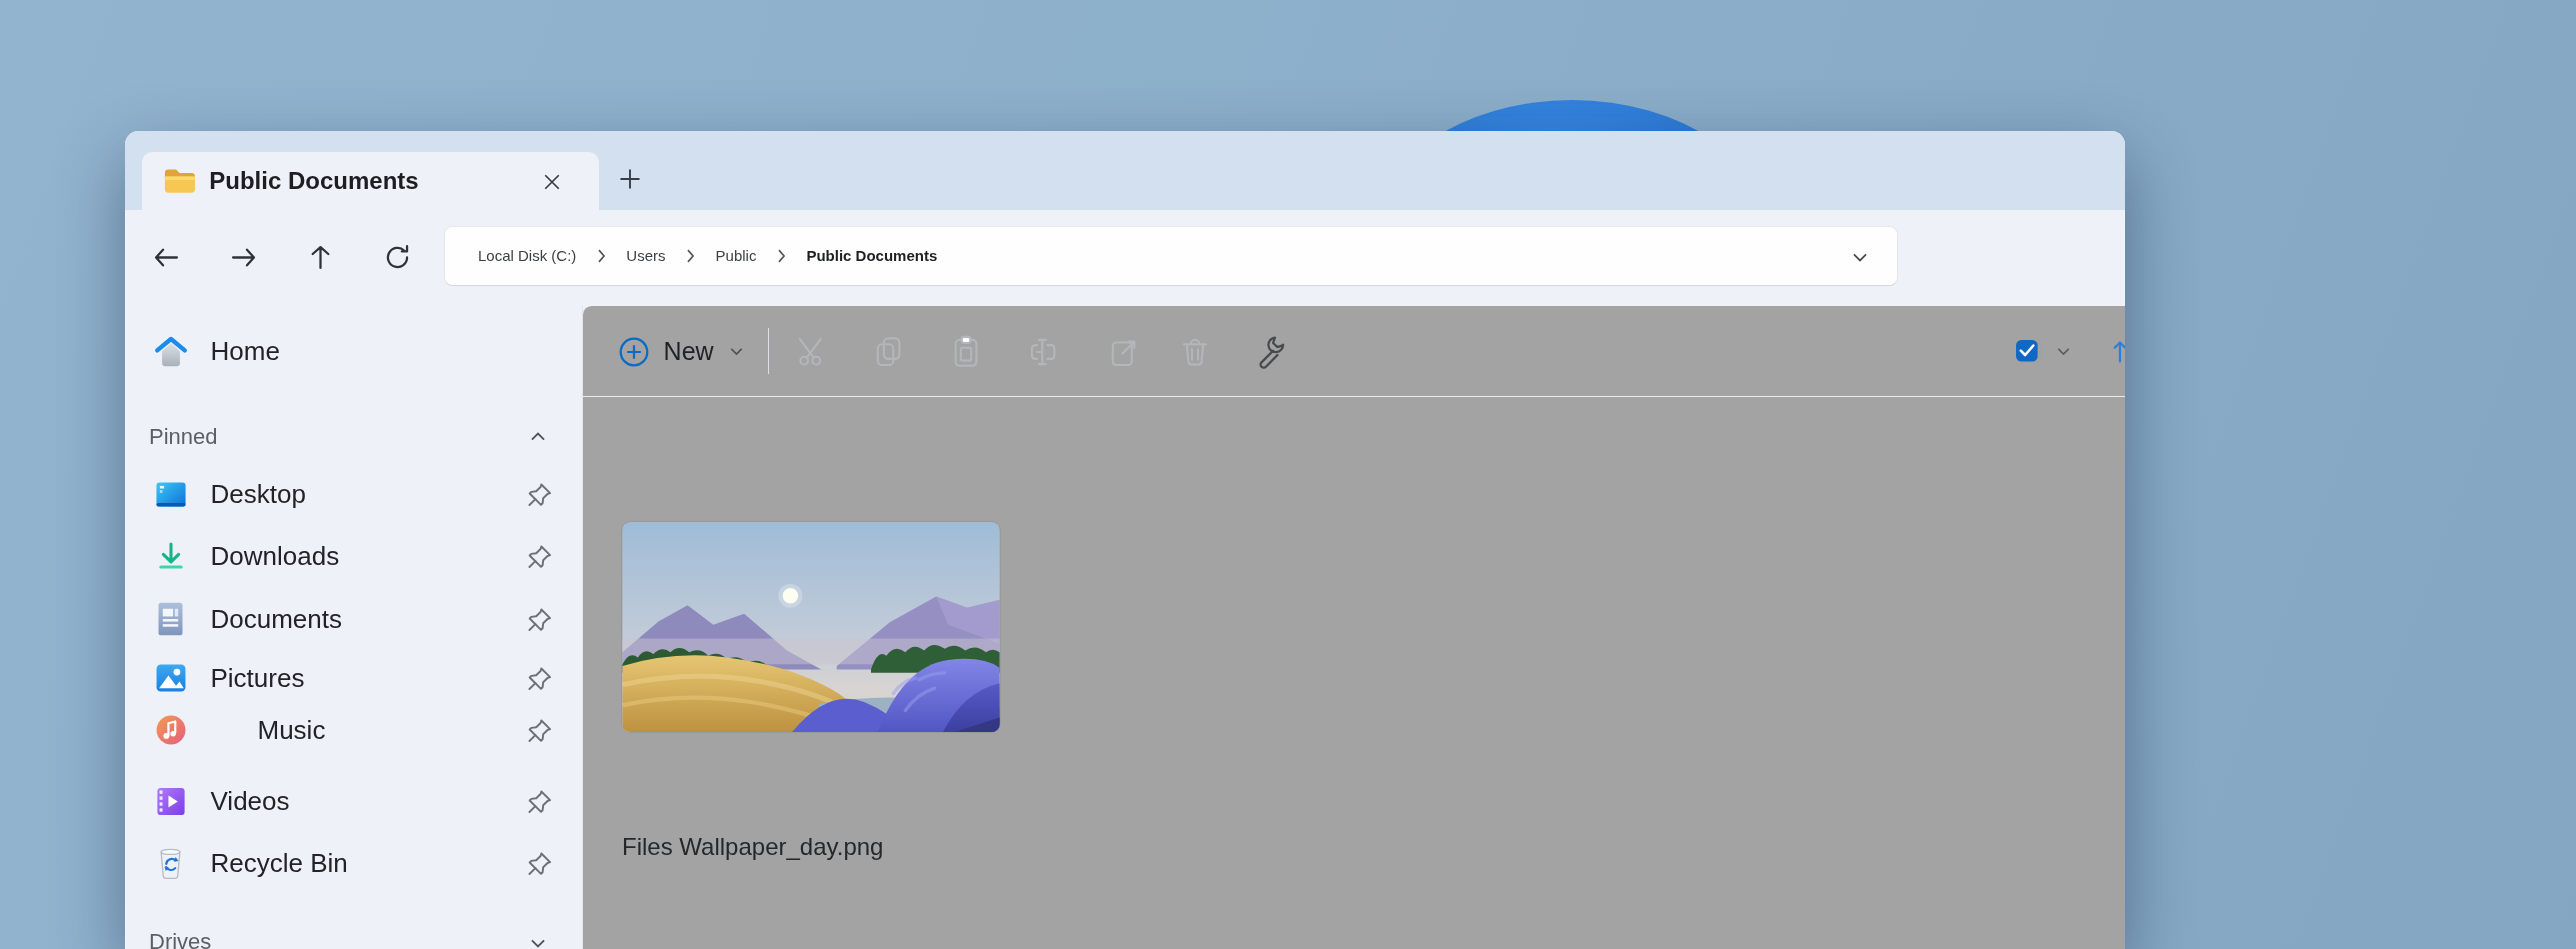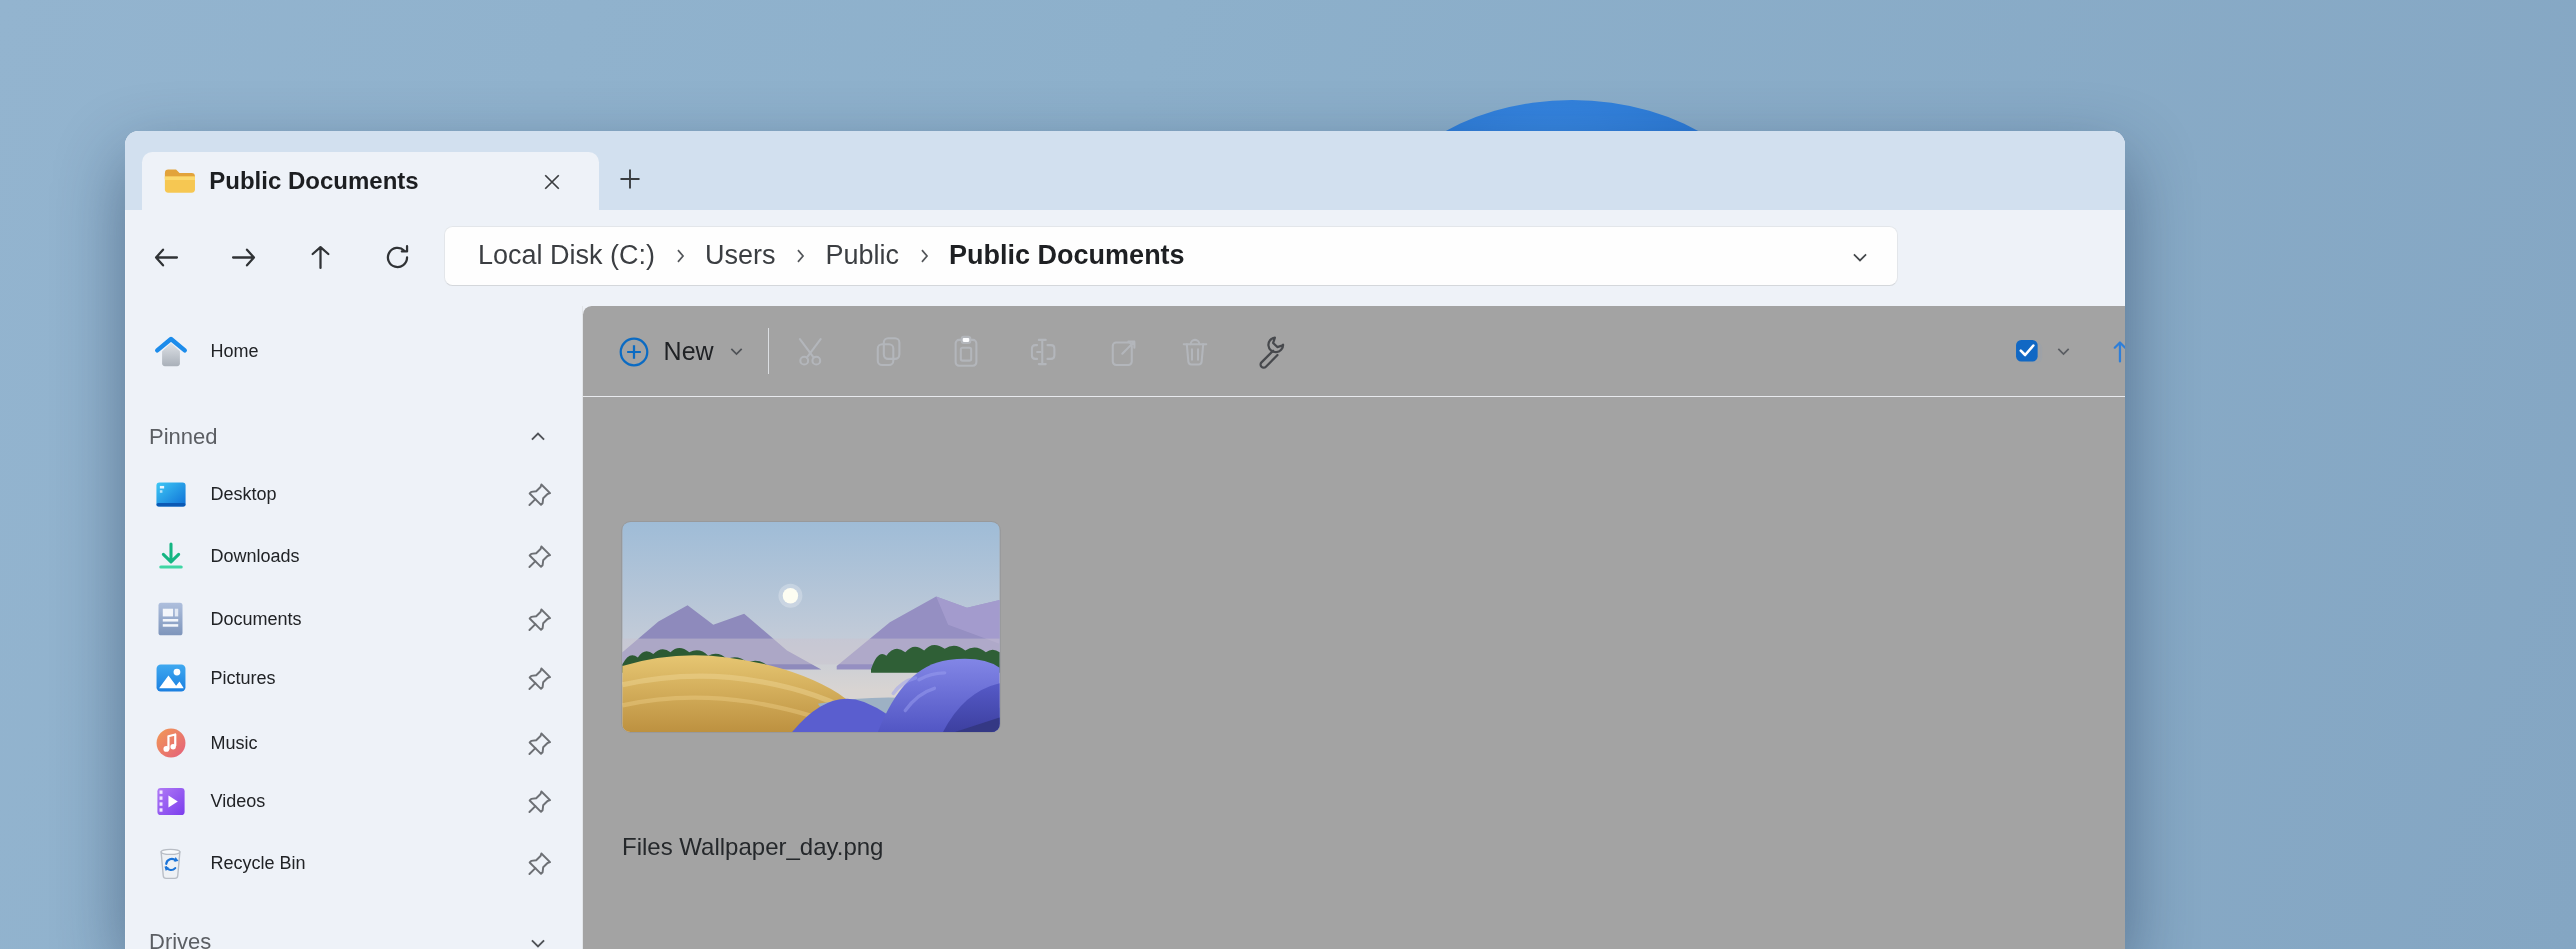--- a/index.html
+++ b/index.html
@@ -30,21 +30,21 @@
   .win-min { left:2107px; } .win-max { left:2183px; } .win-close { left:2258px; }
 
   
   .address-row { position:absolute; left:0; top:79px; width:100%; height:96px; }
   .nav-btn { position:absolute; top:20.6px; width:53px; height:53px; display:flex;
     align-items:center; justify-content:center; border-radius:6.9px; }
   .nav-back{left:14.6px;} .nav-fwd{left:92px;} .nav-up{left:169px;} .nav-refresh{left:246px;}
   .crumb-bar { position:absolute; left:319px; top:15.5px; width:1454px; height:60px;
     background:#fefefe; border:0.9px solid #e3e6ea; border-bottom-color:#d4d7db;
     border-radius:8.6px; display:flex; align-items:center; padding-left:33px; }
-  .crumb { font-size:27px; color:#3b3e42; white-space:nowrap; }
+  .crumb { font-size:15px; color:#3b3e42; white-space:nowrap; }
   .crumb.last { font-weight:700; color:#1e2023; }
   .crumb-sep { margin:0 15.5px; display:flex; align-items:center; }
   .crumb-dd { position:absolute; right:24px; top:17px; }
   .search-box { position:absolute; left:1790px; top:15.5px; width:451px; height:60px;
     background:#ffffff; border:0.9px solid #dfe2e6; border-bottom:3.4px solid #0067c0;
     border-radius:8.6px; display:flex; align-items:center; padding-left:33px; }
   .search-text { font-size:25px; color:#1c1e21; }
   .caret { display:inline-block; width:2.1px; height:31px; background:#1c1e21; margin-left:2.6px; }
   .search-clear { position:absolute; right:101px; top:13.7px; width:33px; height:33px;
     display:flex; align-items:center; justify-content:center; }
@@ -52,21 +52,21 @@
     display:flex; align-items:center; justify-content:center; }
   .gear-btn { position:absolute; left:2262px; top:20.6px; width:53px; height:53px;
     display:flex; align-items:center; justify-content:center; border-radius:6.9px; }
 
   
   .sidebar { position:absolute; left:0; top:175px; width:457px; bottom:0; }
   .side-row { position:absolute; left:12px; width:433px; height:50px; border-radius:6.9px;
     display:flex; align-items:center; }
   .side-row .ic { width:36px; height:36px; margin-left:15.5px; flex:0 0 auto;
     display:flex; align-items:center; justify-content:center; }
-  .side-row .lbl { margin-left:22px; font-size:18px; color:#212326; }
+  .side-row .lbl { margin-left:22px; font-size:26px; color:#212326; }
   .side-row .pin { position:absolute; right:17px; top:12px; }
   .side-header { position:absolute; left:24px; font-size:22px; color:#5b5e63; }
   .side-header-chev { position:absolute; left:400px; }
   .v-divider { position:absolute; left:457px; top:175px; bottom:0; width:0.9px; background:#e2e5e9; }
 
   .content { position:absolute; left:458px; top:175px; right:0; bottom:0;
     background:#a3a3a3; border-top-left-radius:8.6px; }
   .cmdbar { position:absolute; left:0; top:0; width:100%; height:91px;
     border-bottom:0.9px solid #e8eaee; }
   .cmd { position:absolute; top:19px; width:53px; height:53px; display:flex;
@@ -295,21 +295,21 @@
             </svg>
           </span>
           <span class="lbl">Pictures</span>
           <span class="pin">
             <svg width="27.5" height="27.5" viewBox="0 0 24 24" fill="none" stroke="#6d7075" stroke-width="1.7" stroke-linejoin="round" stroke-linecap="round">
               <path d="M13.4 3 L21 10.6 L18.8 11.3 L15 15.1 L14.5 19.4 L13.1 20.8 L3.2 10.9 L4.6 9.5 L8.9 9 L12.7 5.2 Z"></path>
               <path d="M8.2 15.8 L3 21"></path>
             </svg>
           </span>
         </div>
-        <div class="side-row" style="top: 412px;">
+        <div class="side-row" style="top: 399px; gap: 47px;">
           <span class="ic">
             <svg width="34" height="34" viewBox="0 0 40 40">
               <defs>
                 <linearGradient id="mu" x1="0" y1="0" x2="1" y2="1">
                   <stop offset="0" stop-color="#f29a55"></stop>
                   <stop offset="1" stop-color="#e45f7c"></stop>
                 </linearGradient>
               </defs>
               <circle cx="20" cy="20" r="17" fill="url(#mu)"></circle>
               <path d="M17 27 V12 l8-2 v13" fill="none" stroke="#ffffff" stroke-width="2.6" stroke-linecap="round" stroke-linejoin="round"></path>

